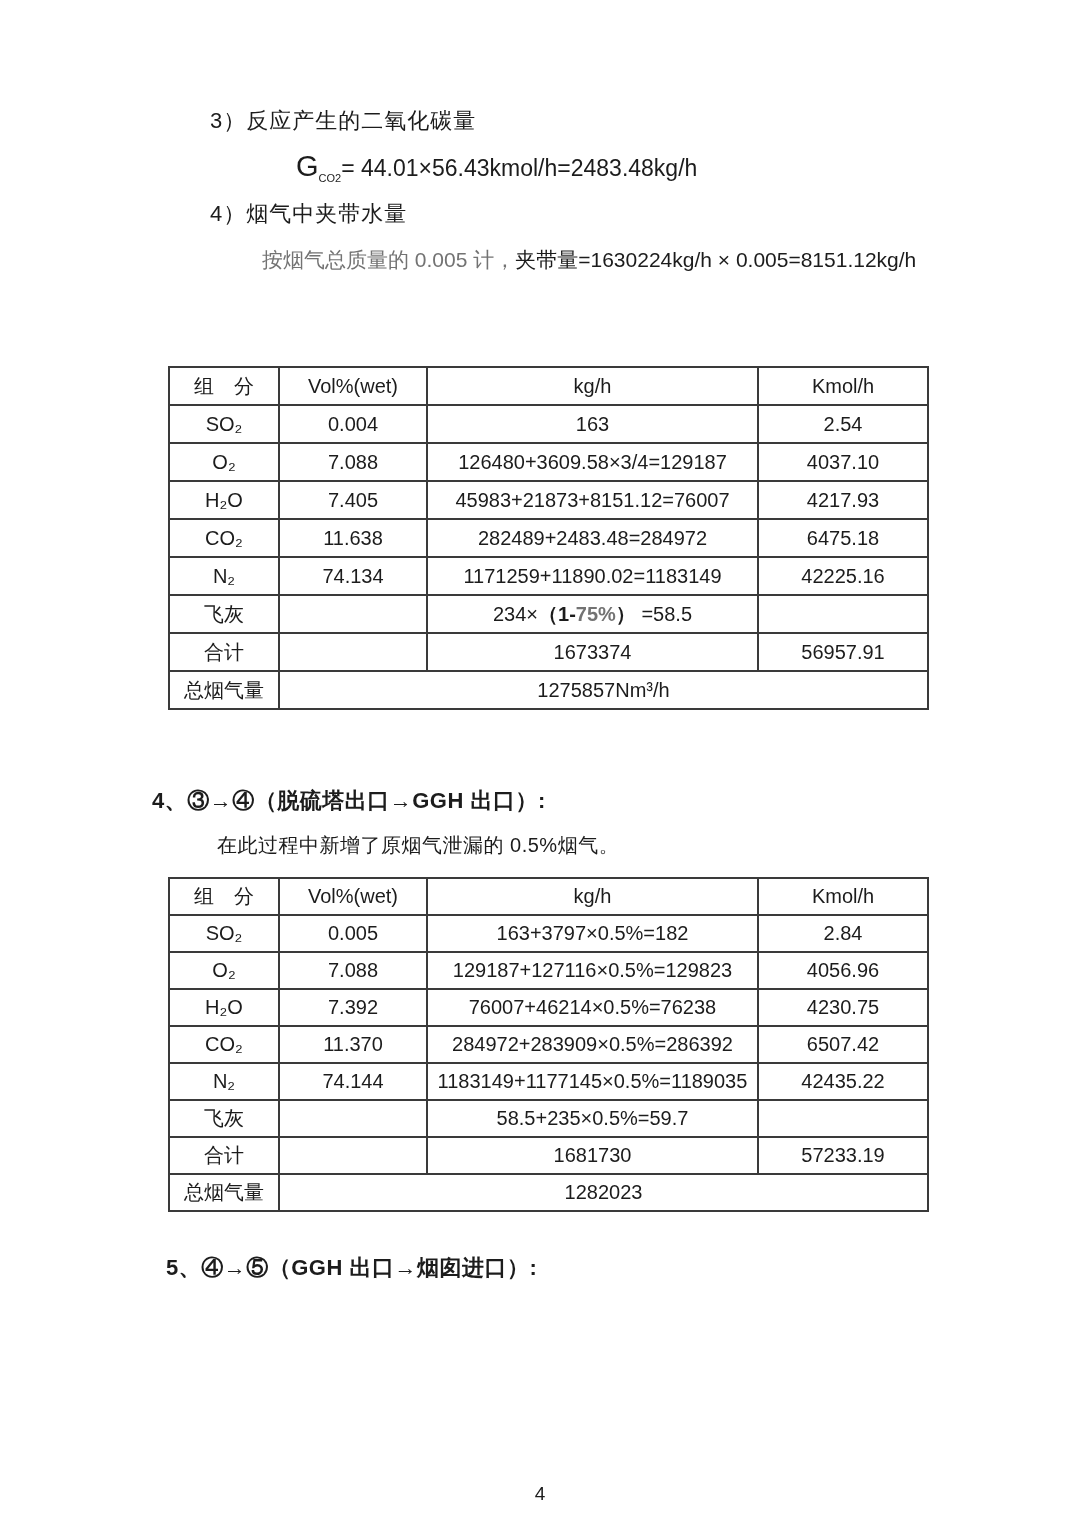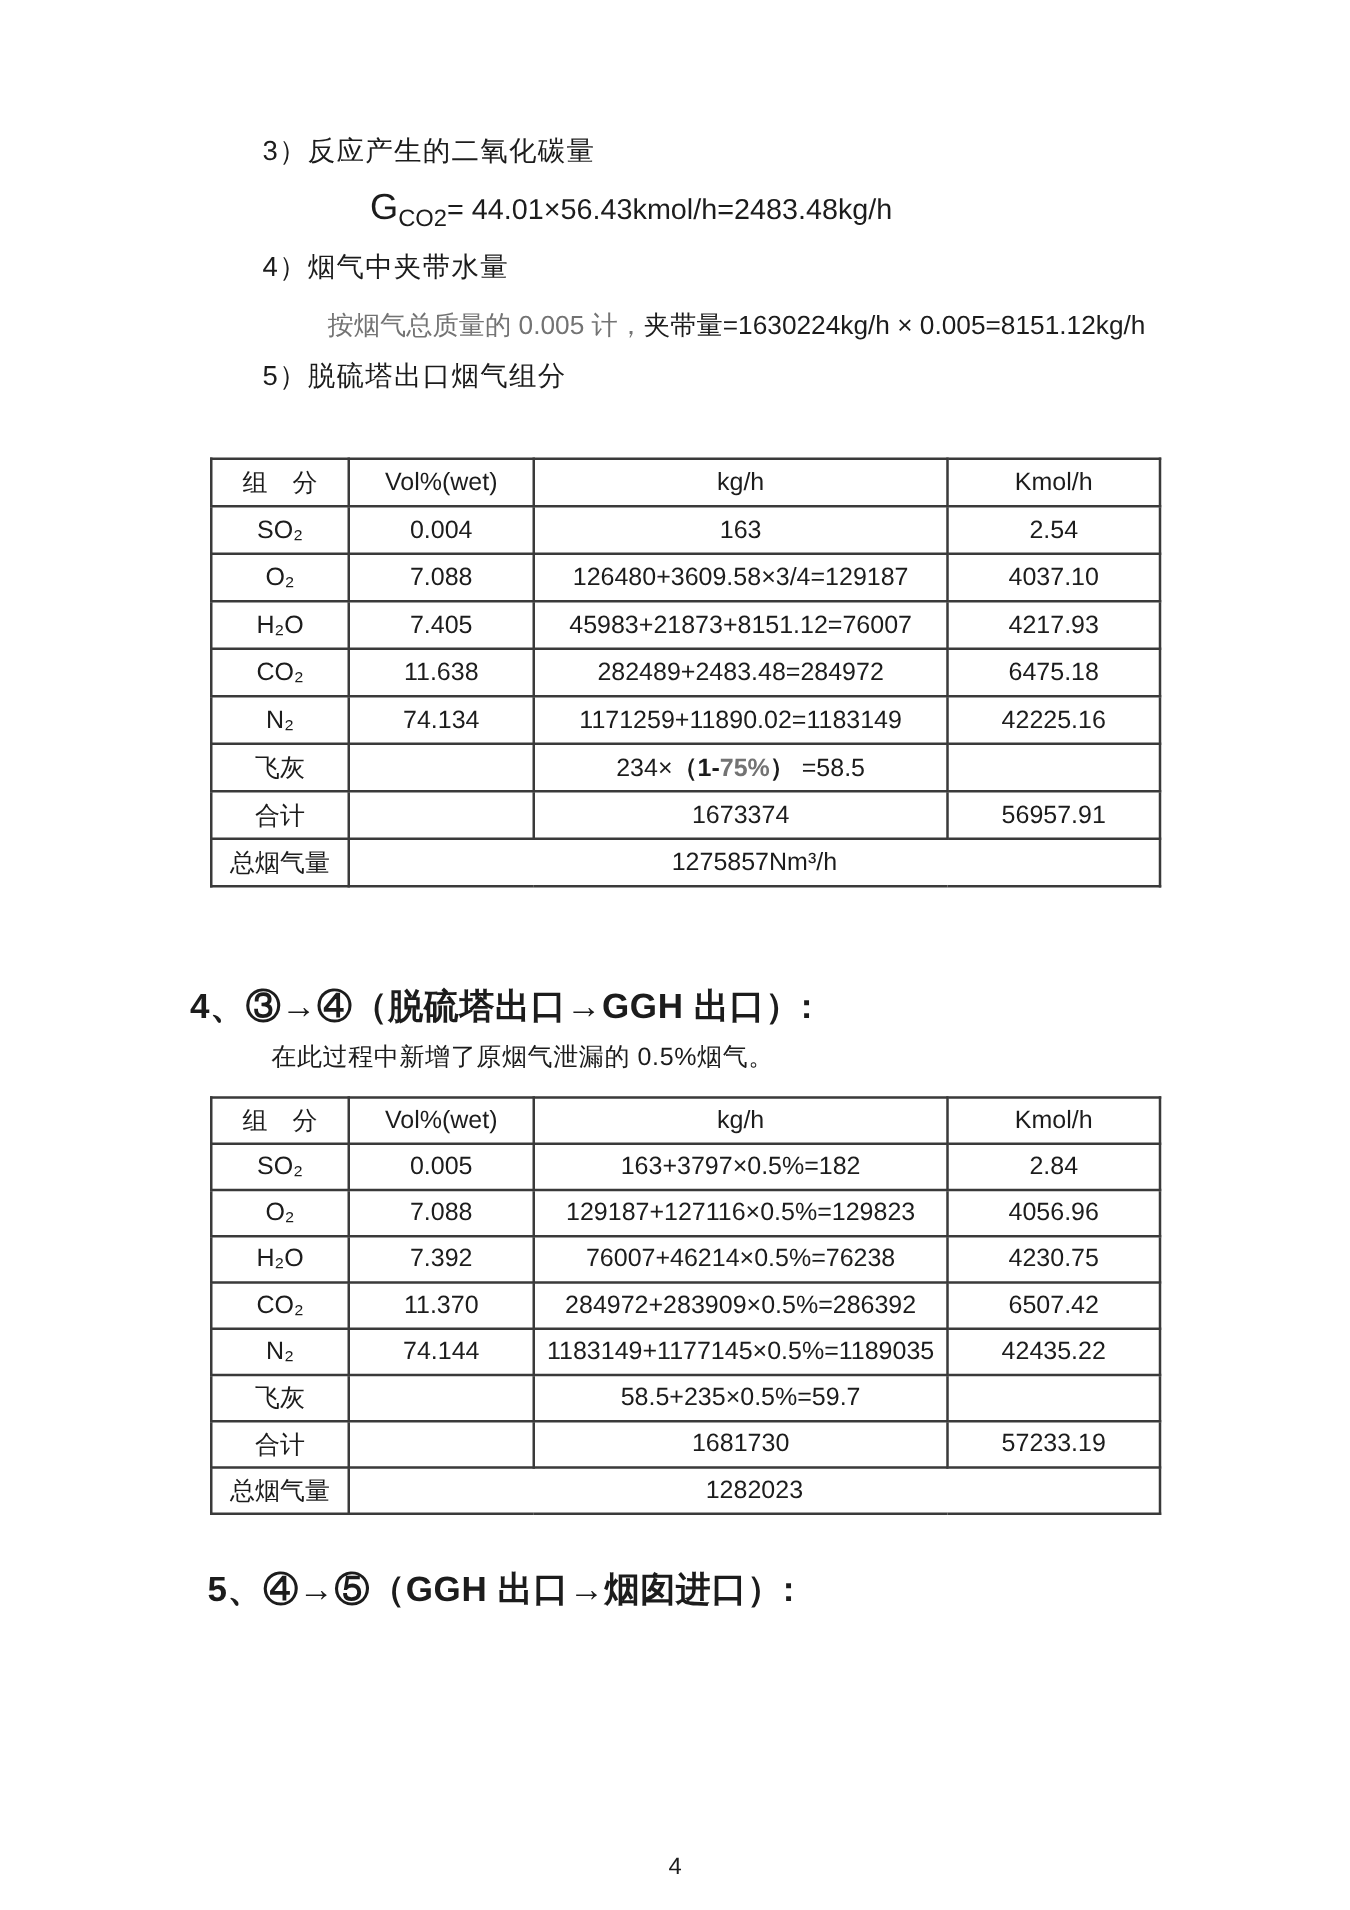--- a/index.html
+++ b/index.html
@@ -6,25 +6,25 @@
   .page {
     position:relative; width:1080px; height:1528px; margin:0 auto;
     background:#ffffff; overflow:hidden;
     font-family:Liberation Sans, sans-serif;
     color:#1c1c1c;
   }
   .abs { position:absolute; white-space:nowrap; }
   .item-h { font-size:22px; letter-spacing:1px; }
   .formula { font-size:23px; }
   .gsym { font-size:29px; line-height:1; }
-  .gsub { font-size:19px; }
+  .gsub { font-size:11px; }
   .red { color:#737373; }
   .b { font-weight:bold; }
   .mixed { font-size:21px; }
-  .sec-h { font-size:28px; font-weight:bold; letter-spacing:0.5px; }
+  .sec-h { font-size:22px; font-weight:bold; letter-spacing:0.5px; }
   .para { font-size:20px; letter-spacing:0.5px; }
   table.comp {
     position:absolute; left:168px; border-collapse:collapse; table-layout:fixed;
     width:759px; font-size:20px;
   }
   table.comp th, table.comp td {
     border:2px solid #3a3a3a; text-align:center; vertical-align:middle;
     font-weight:normal; padding:0; overflow:hidden;
   }
   table.t1 tr { height:38px; }
@@ -37,21 +37,20 @@
 <div class="page">
 
   <div class="abs item-h" style="left:210px; top:106px;">3）反应产生的二氧化碳量</div>
 
   <div class="abs formula" style="left:296px; top:152px;"><span class="gsym">G</span><sub class="gsub">CO2</sub><span>= 44.01×56.43kmol/h=2483.48kg/h</span></div>
 
   <div class="abs item-h" style="left:210px; top:199px;">4）烟气中夹带水量</div>
 
   <div class="abs mixed" style="left:262px; top:246px;"><span class="red">按烟气总质量的 0.005 计，</span><span>夹带量=1630224kg/h × 0.005=8151.12kg/h</span></div>
 
-  <div class="abs item-h" style="left:210px; top:286px;">5）脱硫塔出口烟气组分</div>
 
   <table class="comp t1" style="top:366px;">
     <colgroup>
         <col style="width:110px">
         <col style="width:148px">
         <col style="width:331px">
         <col style="width:170px">
       </colgroup>
     <tbody>
         <tr>

